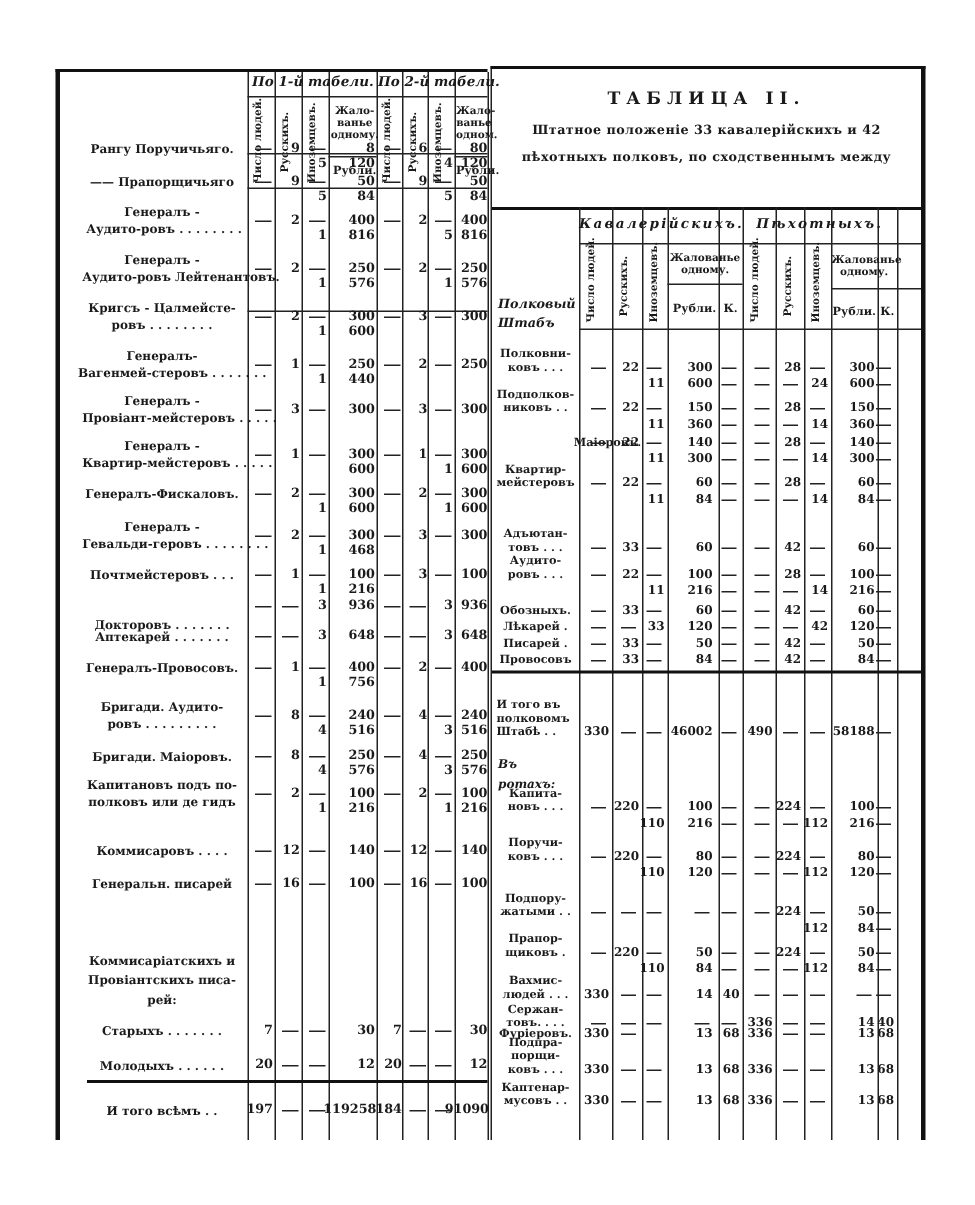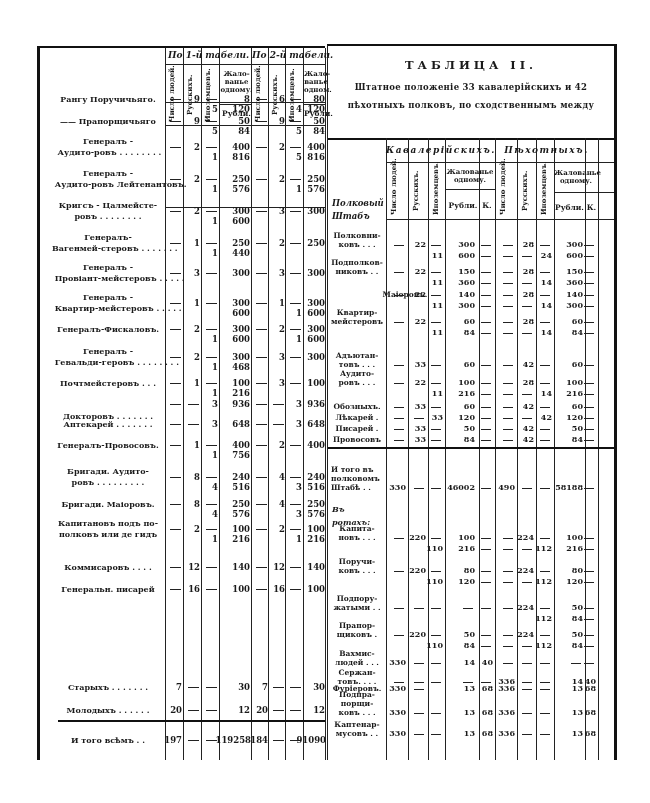--- a/index.html
+++ b/index.html
@@ -288,20 +288,21 @@
       <div class="cell" style="left: 245px; width: 40px; top: 514px;">140</div>
       <div class="row-label" style="top: 536px;">Генеральн. писарей</div>
       <div class="dash" style="left: 130px; top: 541px; width: 11px;"></div>
       <div class="cell" style="left: 120px; width: 40px; top: 536px;">16</div>
       <div class="dash" style="left: 166px; top: 541px; width: 11px;"></div>
       <div class="cell" style="left: 170px; width: 40px; top: 536px;">100</div>
       <div class="dash" style="left: 216px; top: 541px; width: 11px;"></div>
       <div class="cell" style="left: 205px; width: 40px; top: 536px;">16</div>
       <div class="dash" style="left: 250px; top: 541px; width: 11px;"></div>
       <div class="cell" style="left: 245px; width: 40px; top: 536px;">100</div>
+      <div class="row-label" style="top: 586px; white-space: normal; line-height: 13px;">Коммисаріатскихъ и Провіантскихъ писа-рей:</div>
       <div class="row-label" style="top: 634px;">Старыхъ . . . . . . .</div>
       <div class="cell" style="left: 102px; width: 40px; top: 634px;">7</div>
       <div class="dash" style="left: 148px; top: 639px; width: 11px;"></div>
       <div class="dash" style="left: 166px; top: 639px; width: 11px;"></div>
       <div class="cell" style="left: 170px; width: 40px; top: 634px;">30</div>
       <div class="cell" style="left: 188px; width: 40px; top: 634px;">7</div>
       <div class="dash" style="left: 233px; top: 639px; width: 11px;"></div>
       <div class="dash" style="left: 250px; top: 639px; width: 11px;"></div>
       <div class="cell" style="left: 245px; width: 40px; top: 634px;">30</div>
       <div class="row-label" style="top: 657px;">Молодыхъ . . . . . .</div>

